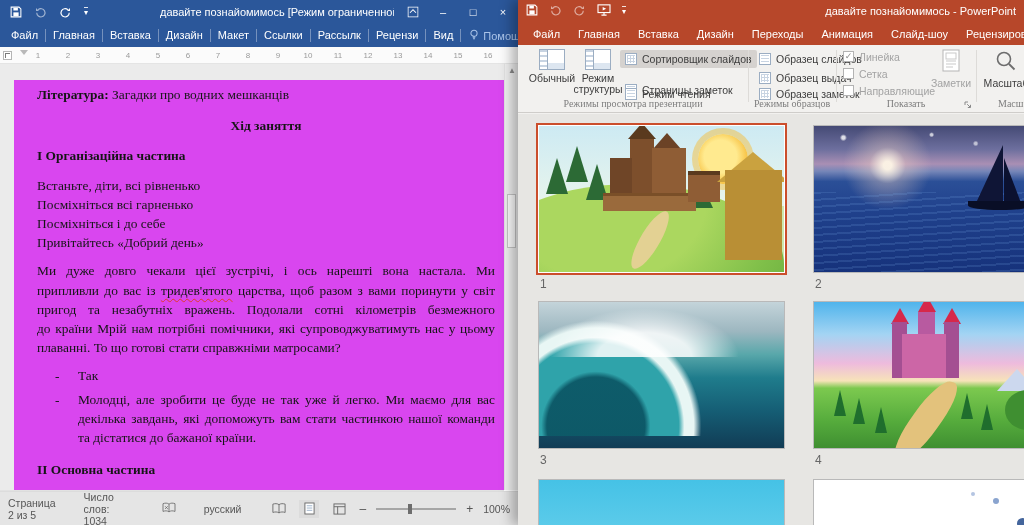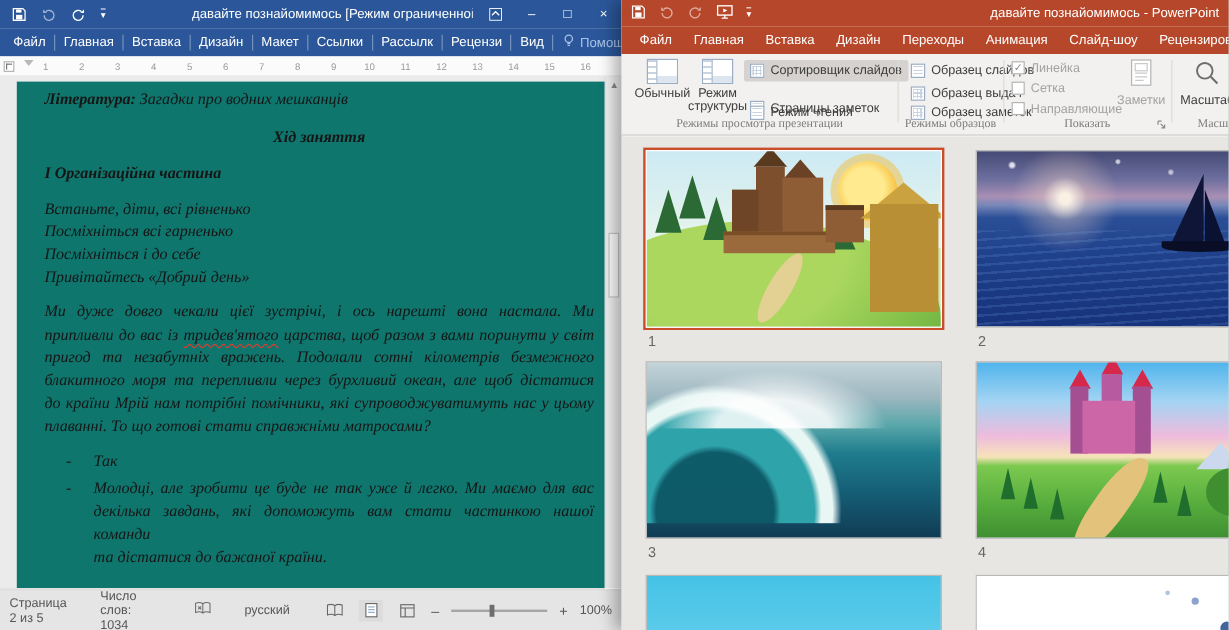--- a/index.html
+++ b/index.html
@@ -23,21 +23,21 @@
   .assist{display:flex;align-items:center;gap:4px;color:#a9c3e8;padding:0 8px;white-space:nowrap;}
   .share{margin-left:auto;height:100%;display:flex;align-items:center;gap:5px;background:rgba(0,0,0,.18);
          padding:0 10px;white-space:nowrap;}
   .w-ruler{position:relative;height:17px;background:#fbfbfb;border-bottom:1px solid #e4e4e4;}
   .ruler-nums{position:absolute;left:23px;top:4px;display:flex;}
   .ruler-nums span{width:30px;text-align:center;font-size:8px;color:#9a9a9a;line-height:10px;}
   .tabsel{position:absolute;left:3px;top:4px;width:9px;height:9px;border:1px solid #b5b5b5;background:#fff;}
   .tabsel::after{content:"";position:absolute;left:1px;top:1px;width:4px;height:4px;border-left:1px solid #7a7a7a;border-top:1px solid #7a7a7a;}
   .indent-mark{position:absolute;left:20px;top:3px;width:0;height:0;border-left:4px solid transparent;border-right:4px solid transparent;border-top:5px solid #b9b9b9;}
   .w-doc{position:absolute;top:64px;left:0;right:0;bottom:35px;background:#ebebeb;overflow:hidden;}
-  .page{position:absolute;left:14px;top:4px;width:490px;height:100%;background:#0f766e;font-style:italic;}
+  .page{position:absolute;left:14px;top:16px;width:490px;height:100%;background:#d946ef;}
   .doctext{position:absolute;left:23px;top:5px;width:458px;font-family:"Liberation Serif","DejaVu Serif",serif;
            font-size:13.4px;line-height:19.2px;color:#151515;}
   .dl{white-space:nowrap;}
   .jl{text-align:justify;text-align-last:justify;}
   .jl-last{text-align:justify;text-align-last:auto;}
   .bold{font-weight:bold;}
   .chead{text-align:center;font-weight:bold;margin:12px 0 11px;}
   .sechead{font-weight:bold;margin:10px 0 10px;}
   .blk{margin-top:9px;}
   .misp{text-decoration:underline;text-decoration-style:wavy;text-decoration-color:#e0392e;
@@ -246,21 +246,20 @@
           <div class="blk">
             <div class="dl">Встаньте, діти, всі рівненько</div>
             <div class="dl">Посміхніться всі гарненько</div>
             <div class="dl">Посміхніться і до себе</div>
             <div class="dl">Привітайтесь «Добрий день»</div>
           </div>
           <div class="blk">
             <div class="jl">Ми дуже довго чекали цієї зустрічі, і ось нарешті вона настала. Ми</div>
             <div class="jl"><span>припливли до вас із </span><span class="misp">тридев'ятого</span><span> царства, щоб разом з вами поринути у світ</span></div>
             <div class="jl">пригод та незабутніх вражень. Подолали сотні кілометрів безмежного</div>
-            <div class="jl">блакитного моря та перепливли через бурхливий океан,  але щоб  дістатися</div>
             <div class="jl">до країни Мрій нам потрібні помічники, які супроводжуватимуть нас у цьому</div>
             <div class="jl-last">плаванні. То що готові стати справжніми матросами?</div>
           </div>
           <div class="blk li">
             <span class="marker">-</span>
             <span>Так</span>
           </div>
           <div class="li" style="margin-top:4px;">
             <span class="marker">-</span>
             <div class="jl">Молодці, але зробити це буде не так уже й легко.  Ми маємо для вас</div>

